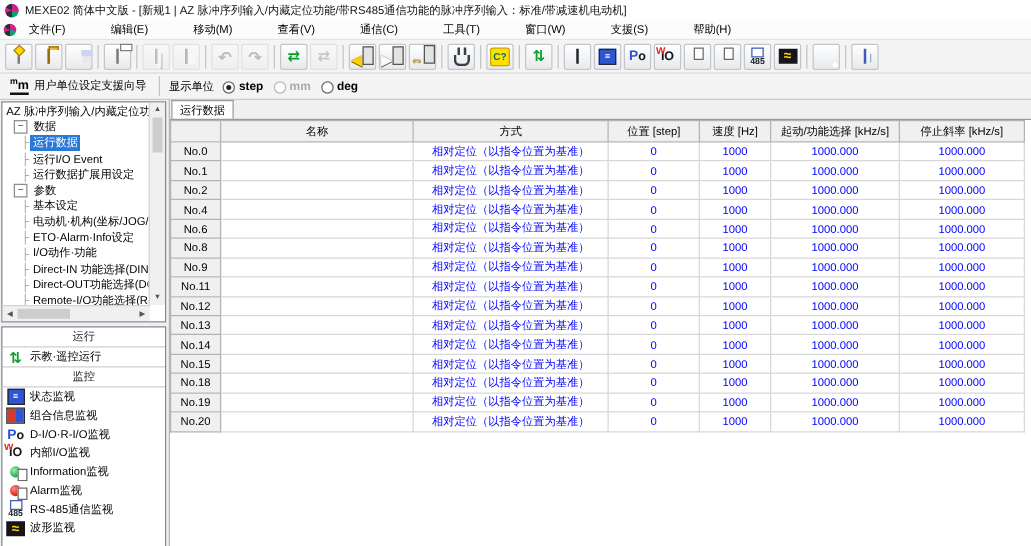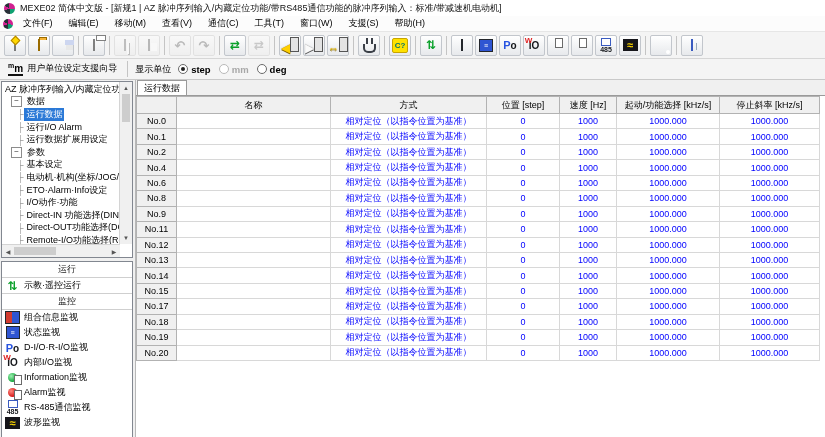--- a/index.html
+++ b/index.html
@@ -56,21 +56,21 @@
   .i-wheel::after{content:"";position:absolute;left:5px;top:5px;width:4px;height:4px;border-radius:50%;background:#fff}
   .i-window{width:15px;height:12px;background:#fff;border:1px solid #3a5bc0;position:relative}
   .i-window::before{content:"";position:absolute;left:0;top:0;right:0;height:3px;background:#2f55d2}
   .i-window::after{content:"";position:absolute;left:4px;top:3px;bottom:0;width:1px;background:#9ab}
   
   .unitbar{height:20px;display:flex;align-items:center;background:#f4f4f4;border-bottom:1px solid #c9c9c9;padding:0 5px;gap:7px;white-space:nowrap}
   .wizard{display:flex;align-items:center;gap:4px;padding:1px 3px}
   .mm-ic{font-weight:bold;font-size:10px;border-bottom:2px solid #111;line-height:1}
   .mm-ic sup{font-size:7px}
   .vsep{width:1px;height:16px;background:#c4c4c4}
-  .radio-opt{display:flex;align-items:center;gap:3px;margin-right:8px}
+  .radio-opt{display:flex;align-items:flex-end;gap:3px;margin-right:8px}
   .radio{width:10px;height:10px;border-radius:50%;border:1px solid #6a6a6a;background:#fff;position:relative;box-sizing:border-box}
   .radio.sel::after{content:"";position:absolute;left:2px;top:2px;width:4px;height:4px;border-radius:50%;background:#222}
   .radio.dis{border-color:#b9b9b9}
   .radio-opt.dis span{color:#a7a7a7}
   .radio-opt span{font-weight:bold;font-size:9.5px}
   
   .main{display:flex;height:359px}
   .left{width:135px;flex:0 0 auto;display:flex;flex-direction:column;padding:1px 2px 1px 1px;box-sizing:border-box}
   .treebox{height:175px;border:1px solid #828790;background:#fff;position:relative;overflow:hidden;margin-bottom:3px}
   .tree-rows{position:absolute;left:1px;top:1px;right:13px;bottom:13px;overflow:hidden}
@@ -108,21 +108,21 @@
 </head>
 <body>
 
 <div class="titlebar">
   <span class="logo"></span>
   <span class="title-text">MEXE02 简体中文版 - [新规1 | AZ 脉冲序列输入/内藏定位功能/带RS485通信功能的脉冲序列输入：标准/带减速机电动机]</span>
 </div>
 
 <div class="menubar">
   <span class="logo" style="width:10px;height:10px;margin:0 2px 0 3px"></span>
-  <span id="menu-items" style="display: inline-flex;">
+  <span id="menu-items" style="display: inline-flex; gap: 20px;">
       <span class="menu-item">文件(F)</span>
       <span class="menu-item">编辑(E)</span>
       <span class="menu-item">移动(M)</span>
       <span class="menu-item">查看(V)</span>
       <span class="menu-item">通信(C)</span>
       <span class="menu-item">工具(T)</span>
       <span class="menu-item">窗口(W)</span>
       <span class="menu-item">支援(S)</span>
       <span class="menu-item">帮助(H)</span>
     </span>
@@ -266,21 +266,21 @@
           <div class="tree-row ind1">
             <span class="exp">−</span>
             <span class="lbl">数据</span>
           </div>
           <div class="tree-row ind2">
             <span class="twig">├</span>
             <span class="lbl sel">运行数据</span>
           </div>
           <div class="tree-row ind2">
             <span class="twig">├</span>
-            <span class="lbl">运行I/O Alarm</span>
+            <span class="lbl">运行I/O Event</span>
           </div>
           <div class="tree-row ind2">
             <span class="twig">├</span>
             <span class="lbl">运行数据扩展用设定</span>
           </div>
           <div class="tree-row ind1">
             <span class="exp">−</span>
             <span class="lbl">参数</span>
           </div>
           <div class="tree-row ind2">
@@ -329,29 +329,29 @@
         <div class="panel-header">运行</div>
         <div class="panel-item">
           <span class="pi-ic">
             <span class="g teach-g">⇅</span>
           </span>
           <span>示教·遥控运行</span>
         </div>
         <div class="panel-header">监控</div>
         <div class="panel-item">
           <span class="pi-ic">
+            <span class="i-monS">≡</span>
+          </span>
+          <span>状态监视</span>
+        </div>
+        <div class="panel-item">
+          <span class="pi-ic">
             <span class="i-monA"></span>
           </span>
           <span>组合信息监视</span>
-        </div>
-        <div class="panel-item">
-          <span class="pi-ic">
-            <span class="i-monS">≡</span>
-          </span>
-          <span>状态监视</span>
         </div>
         <div class="panel-item">
           <span class="pi-ic">
             <span class="i-po"><b>P</b><b>o</b></span>
           </span>
           <span>D-I/O·R-I/O监视</span>
         </div>
         <div class="panel-item">
           <span class="pi-ic">
             <span class="i-io"><i>W</i>IO</span>
@@ -517,29 +517,20 @@
             <tr>
               <td class="rowhead">No.15</td>
               <td class="name"></td>
               <td class="val">相对定位（以指令位置为基准）</td>
               <td class="val">0</td>
               <td class="val">1000</td>
               <td class="val">1000.000</td>
               <td class="val">1000.000</td>
             </tr>
             <tr>
-              <td class="rowhead">No.17</td>
-              <td class="name"></td>
-              <td class="val">相对定位（以指令位置为基准）</td>
-              <td class="val">0</td>
-              <td class="val">1000</td>
-              <td class="val">1000.000</td>
-              <td class="val">1000.000</td>
-            </tr>
-            <tr>
               <td class="rowhead">No.18</td>
               <td class="name"></td>
               <td class="val">相对定位（以指令位置为基准）</td>
               <td class="val">0</td>
               <td class="val">1000</td>
               <td class="val">1000.000</td>
               <td class="val">1000.000</td>
             </tr>
             <tr>
               <td class="rowhead">No.19</td>

